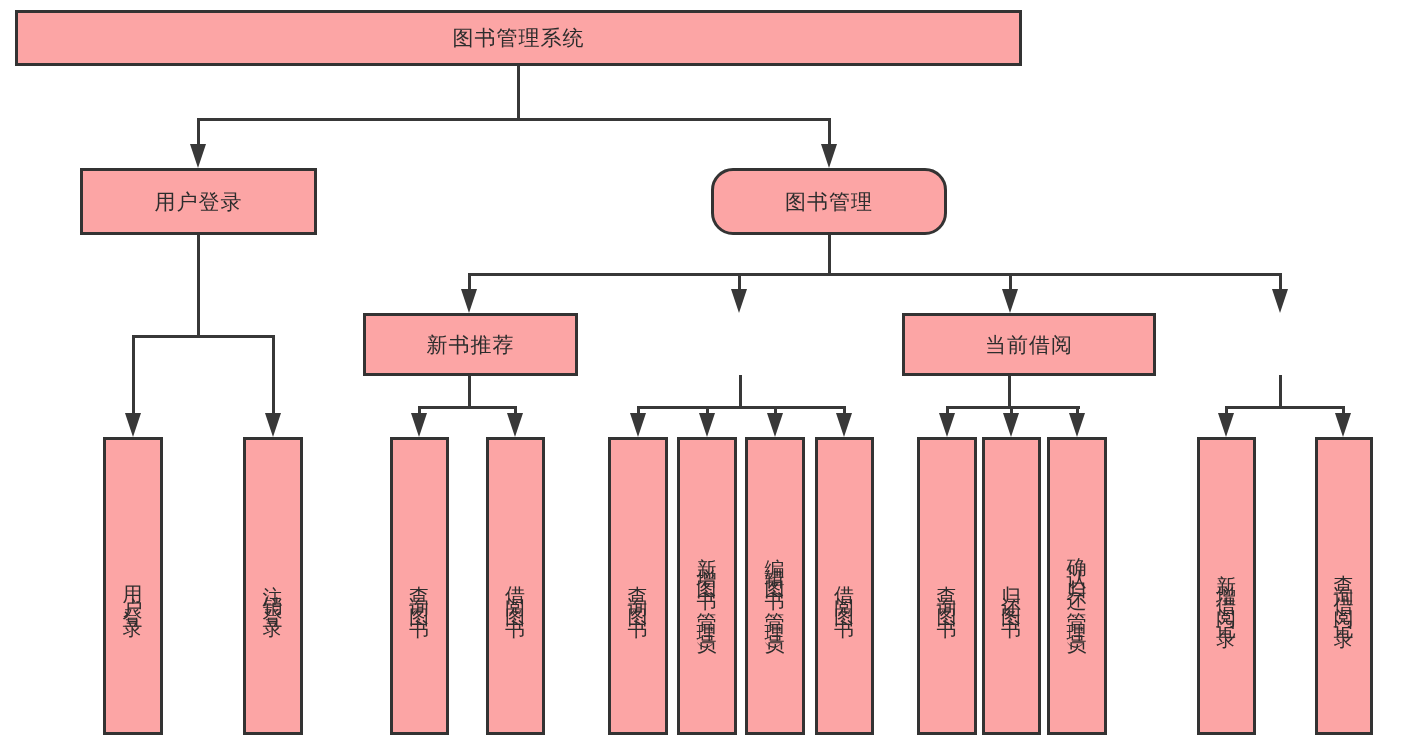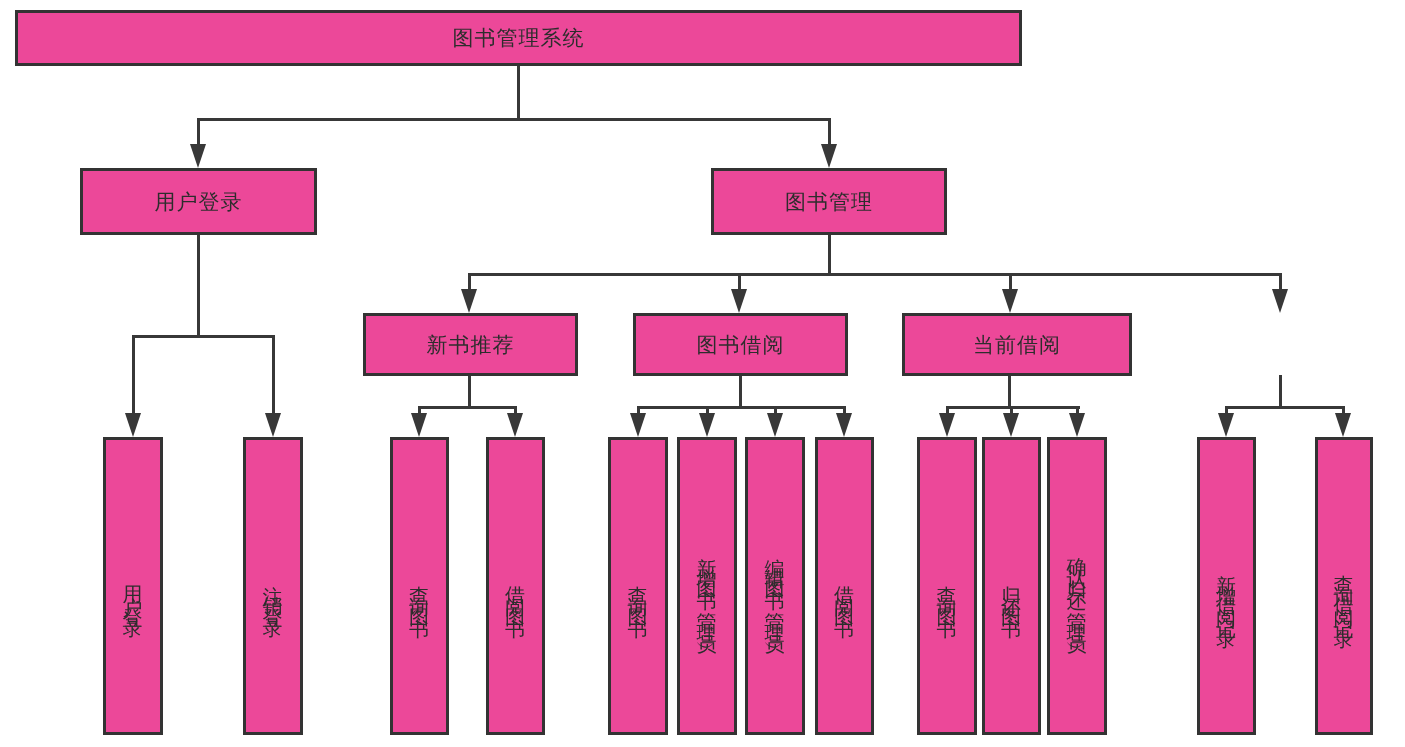--- a/index.html
+++ b/index.html
@@ -13,21 +13,21 @@
     background:#ffffff;
     overflow:hidden;
     --line:#383838;
     --border:#333333;
     --text:#2d2d2d;
   }
   .box {
     position:absolute;
     box-sizing:border-box;
     border:3px solid var(--border);
-    background:#ec4899;
+    background:#fca5a5;
     display:flex; align-items:center; justify-content:center;
     color:var(--text);
     font-size:21px;
     letter-spacing:1px;
     z-index:2;
   }
   .leaf span {
     writing-mode:vertical-rl;
     text-orientation:mixed;
     letter-spacing:11px;
@@ -117,31 +117,28 @@
   <div class="vline" style="left:1342px; top:406px; height:12px;"></div>
   <div class="arrow" style="left:1335px; top:413px;"></div>
 
   <div class="box" style="left:15px; top:10px; width:1007px; height:56px;">
     <span>图书管理系统</span>
   </div>
 
   <div class="box" style="left:80px; top:168px; width:237px; height:67px;">
     <span>用户登录</span>
   </div>
-  <div class="box" style="left:711px; top:168px; width:236px; height:67px;">
+  <div class="box" style="left:711px; top:168px; width:236px; height:67px;border-radius:22px;">
     <span>图书管理</span>
   </div>
 
   <div class="box" style="left:363px; top:313px; width:215px; height:63px;">
     <span>新书推荐</span>
   </div>
-  <div class="box" style="left:633px; top:313px; width:215px; height:63px;">
-    <span>图书借阅</span>
-  </div>
-  <div class="box" style="left:902px; top:313px; width:230px; height:63px;">
+  <div class="box" style="left:902px; top:313px; width:254px; height:63px;">
     <span>当前借阅</span>
   </div>
 
   <div class="box leaf" style="left:103px; top:437px; width:60px; height:298px;">
     <span>用户登录</span>
   </div>
   <div class="box leaf" style="left:243px; top:437px; width:60px; height:298px;">
     <span>注销登录</span>
   </div>
   <div class="box leaf" style="left:390px; top:437px; width:59px; height:298px;">

